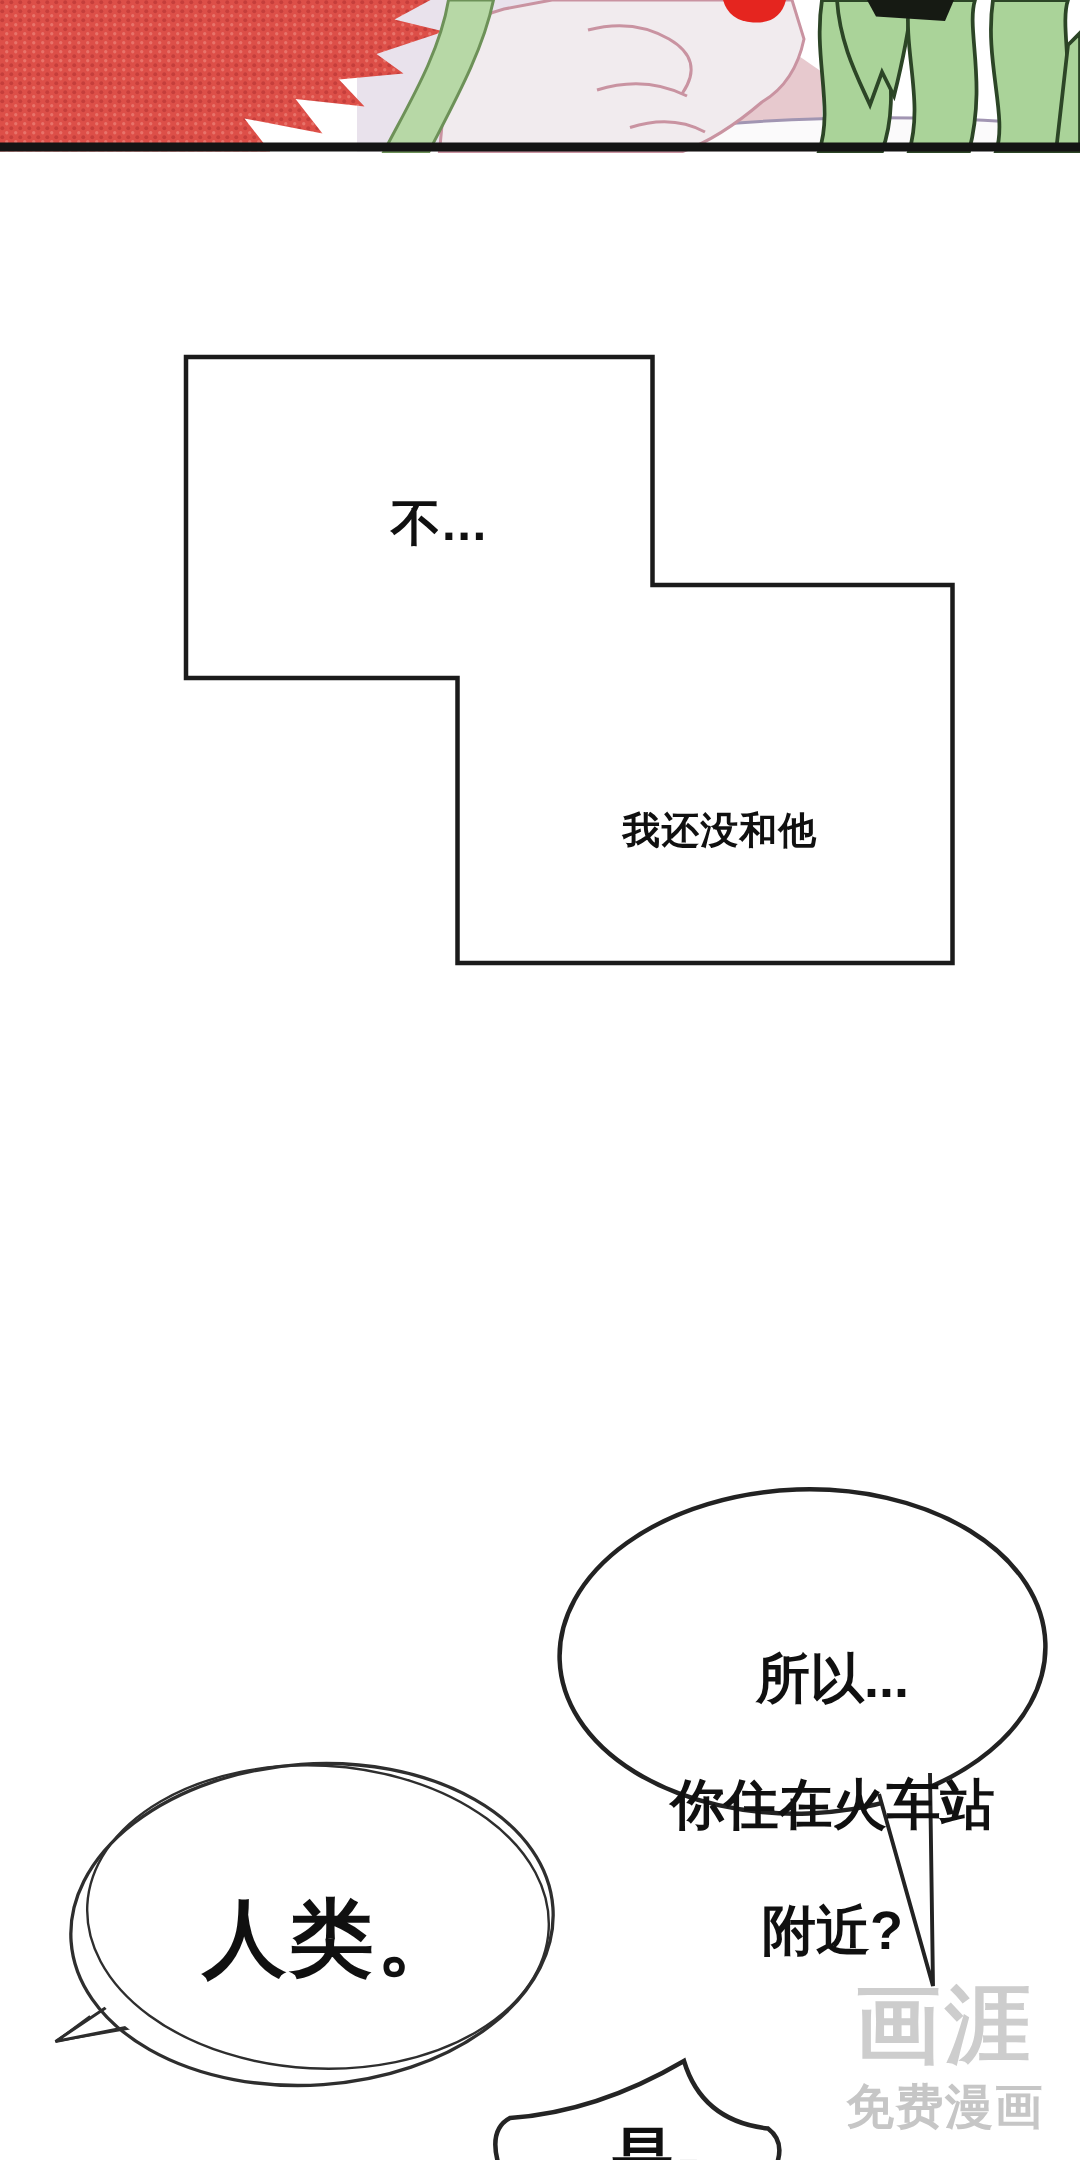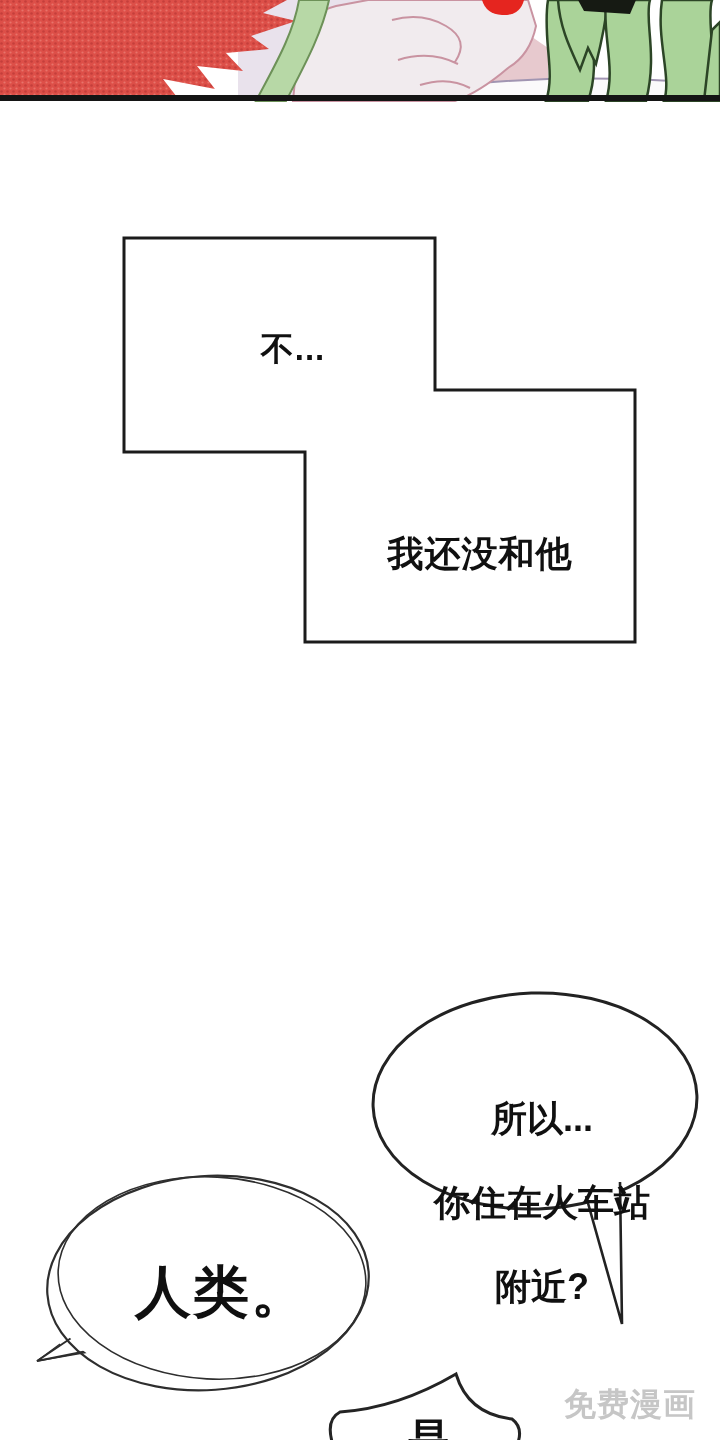--- a/index.html
+++ b/index.html
@@ -7,22 +7,22 @@
     position:relative;width:720px;height:1440px;background:#ffffff;
     overflow:hidden;font-family:"Liberation Sans",sans-serif;
   }
   .layer{position:absolute;left:0;top:0;}
   .txt{
     position:absolute;color:#101010;font-weight:700;text-align:center;
     white-space:pre-line;line-height:1.2;letter-spacing:1px;
   }
   .txt span{display:block;}
   #t-no{left:193px;top:329px;width:200px;font-size:33px;}
-  #t-play{left:330px;top:488px;width:300px;font-size:36px;line-height:44px;}
-  #t-question{left:392px;top:1056px;width:300px;font-size:36px;line-height:42px;letter-spacing:0;}
+  #t-play{left:330px;top:488px;width:300px;font-size:25px;line-height:44px;}
+  #t-question{left:405px;top:1056px;width:300px;font-size:36px;line-height:42px;letter-spacing:0;}
   #t-human{left:122px;top:1258px;width:200px;font-size:56px;letter-spacing:2px;}
   #t-yes{left:387px;top:1414px;width:100px;font-size:44px;}
   .watermark{
     position:absolute;text-align:center;color:#cdcdcd;
     text-shadow:0 0 6px #ffffff,0 0 10px #ffffff;
   }
   #wm-logo{left:556px;top:1312px;width:148px;font-size:57px;font-weight:700;letter-spacing:3px;}
   #wm-tag{left:556px;top:1383px;width:148px;font-size:32px;font-weight:700;color:#c6c6c6;letter-spacing:1px;}
   svg{display:block;}
 </style>
@@ -64,20 +64,21 @@
       <path d="M712,30 L720,22 L720,101 L704,101 Z"></path>
     </g>
 
     <polygon points="578,0 636,0 630,14 584,11" fill="#161a13"></polygon>
 
     <path d="M482,0 L524,0 Q520,16 502,15 Q486,14 482,0 Z" fill="#e5251f"></path>
 
     <rect x="0" y="95" width="720" height="6" fill="#141414"></rect>
   </svg>
 
+  <div class="watermark" id="wm-logo">画涯</div>
   <div class="watermark" id="wm-tag">免费漫画</div>
 
   <svg class="layer" width="720" height="1440" viewBox="0 0 720 1440">
 
     <polygon points="124,238 435,238 435,390 635,390 635,642 305,642 305,452 124,452" fill="#ffffff" stroke="#1b1b1b" stroke-width="3" stroke-linejoin="miter"></polygon>
 
     <g>
       <ellipse cx="535" cy="1101" rx="162" ry="108" fill="#ffffff" stroke="#222222" stroke-width="3" transform="rotate(-2 535 1101)"></ellipse>
       <path d="M586,1196 L622,1324 L620,1182" fill="#ffffff" stroke="#222222" stroke-width="2.6"></path>
     </g>

